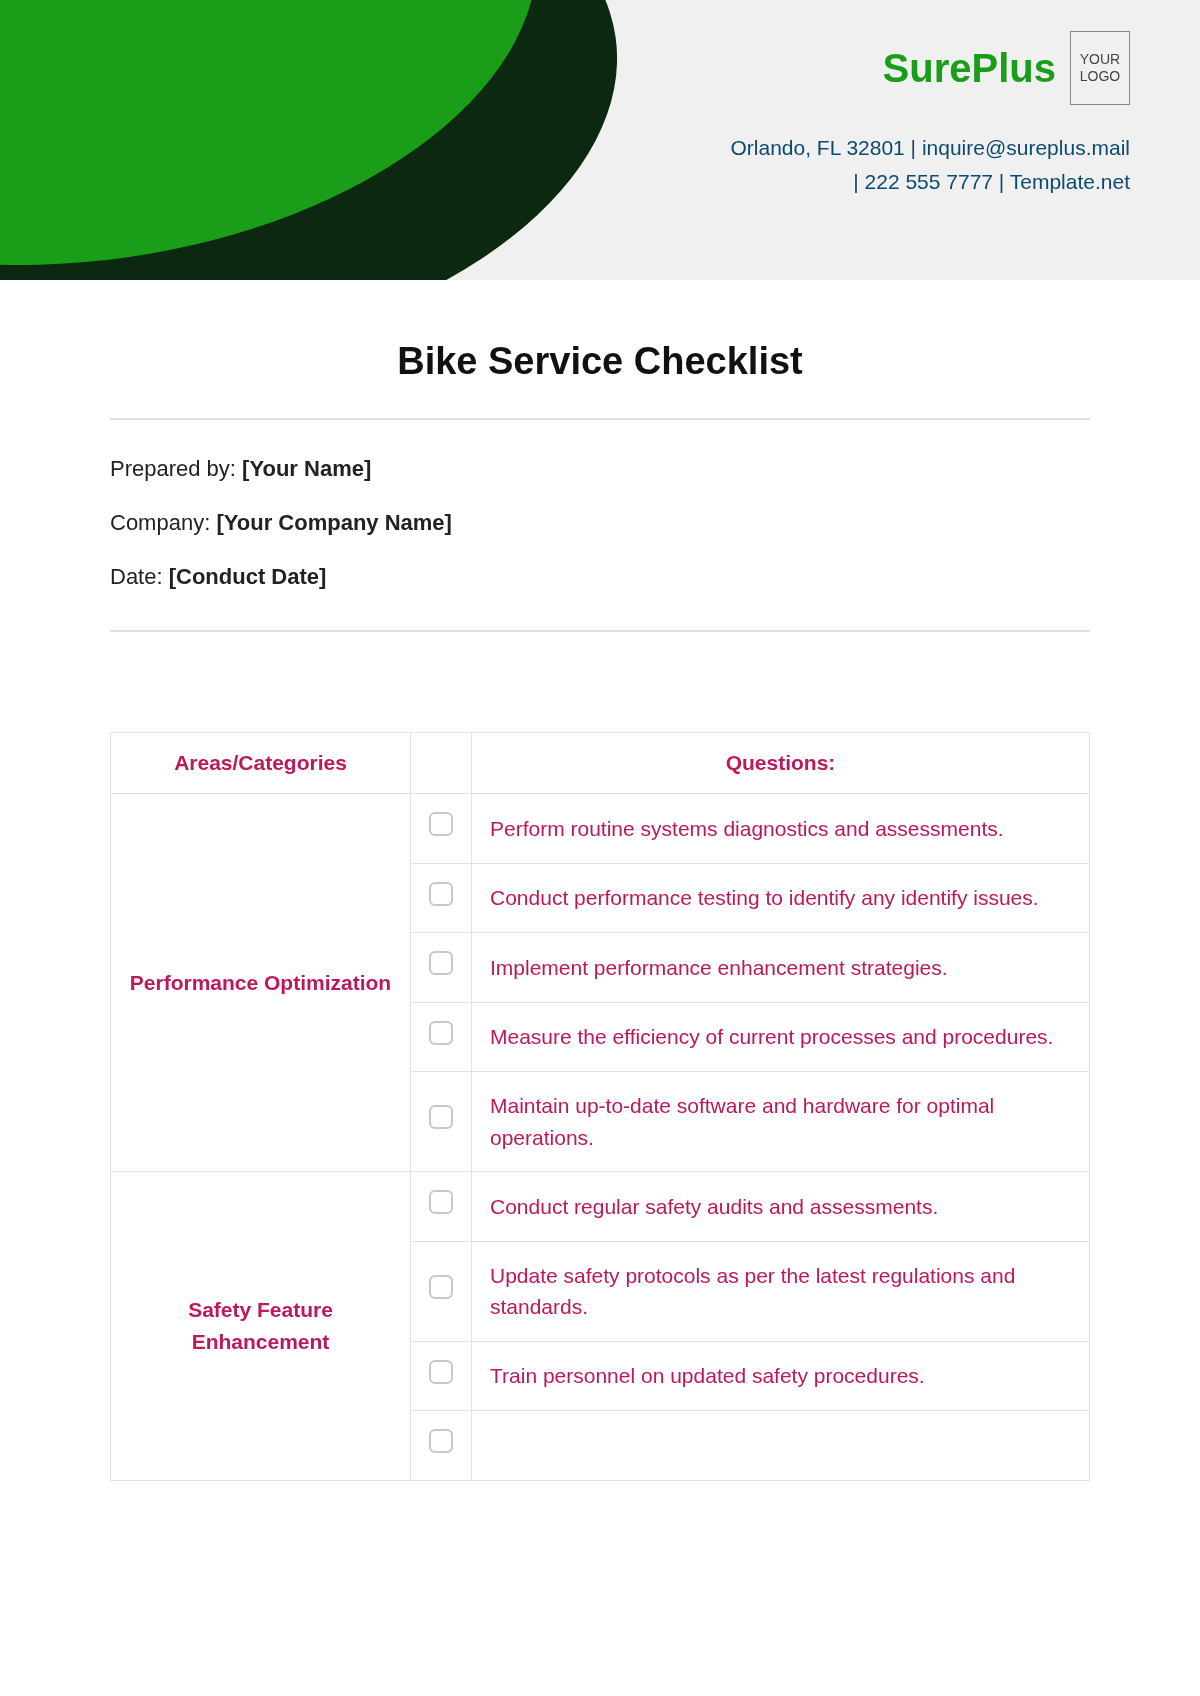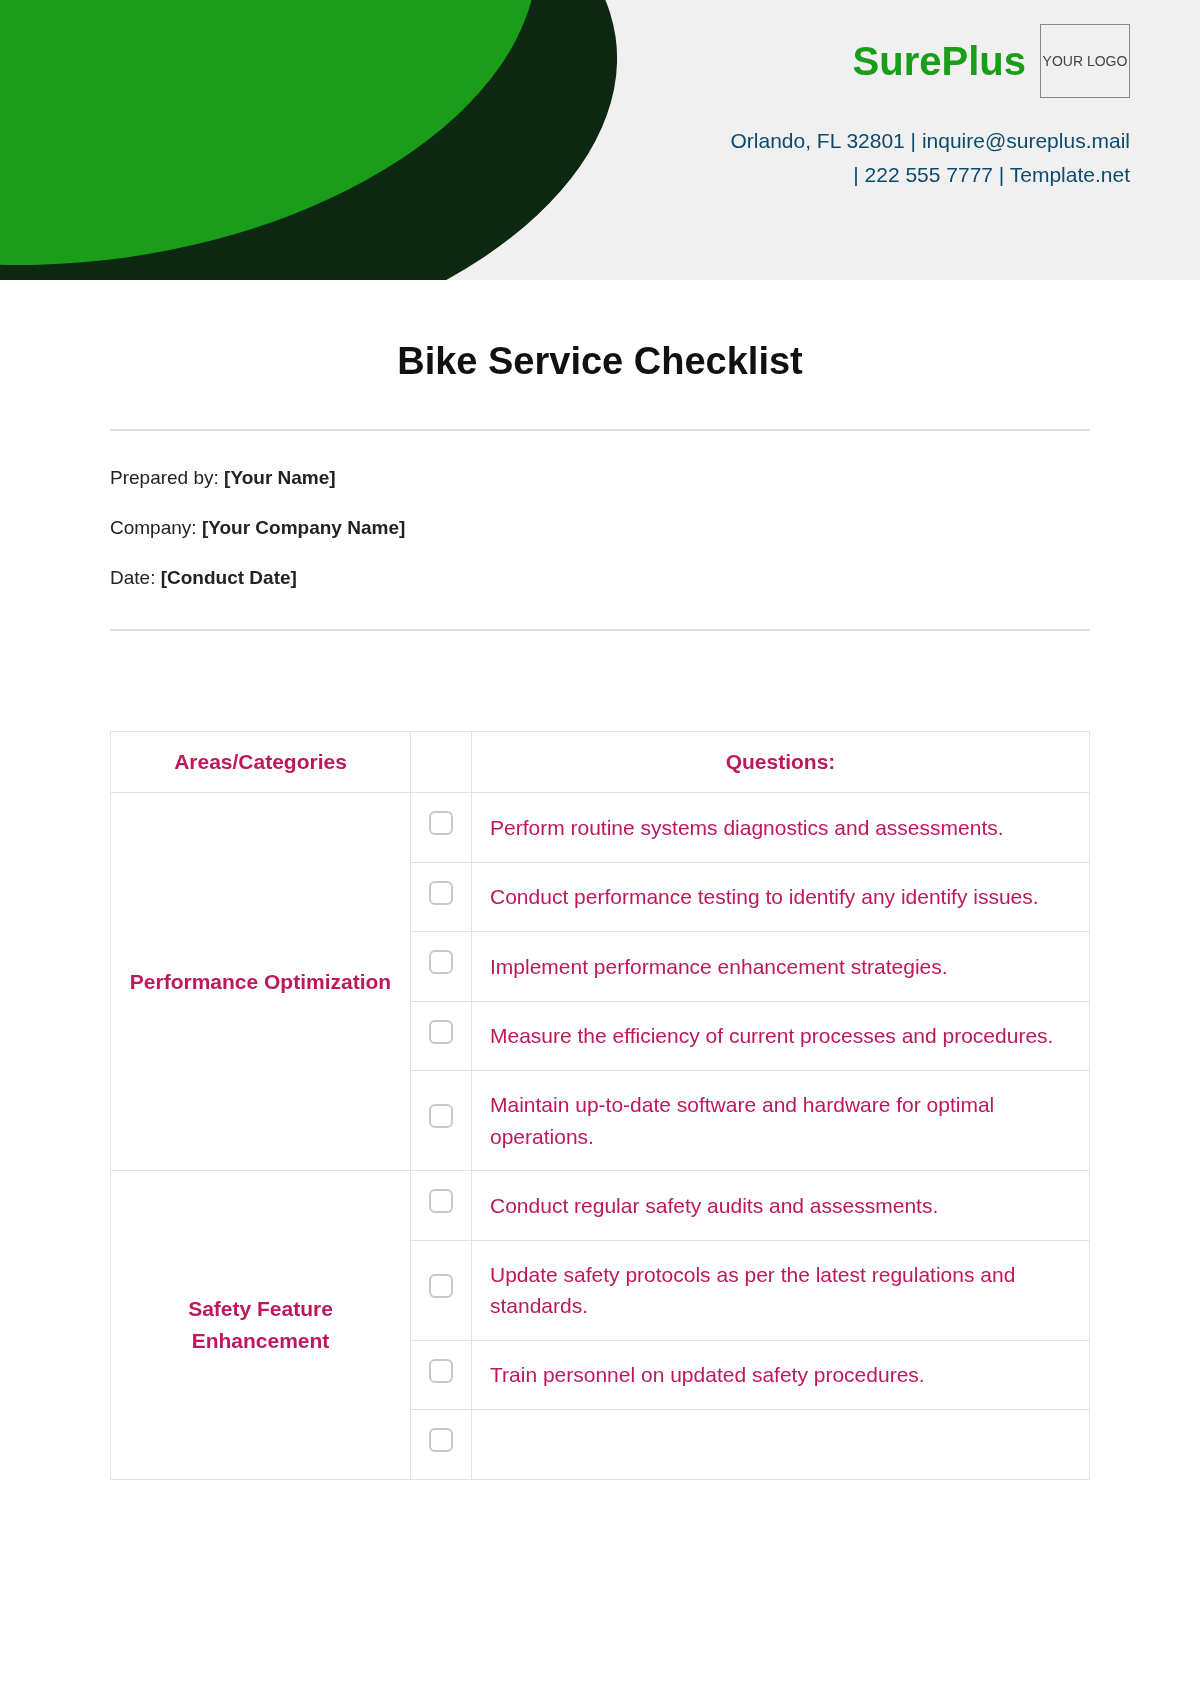--- a/index.html
+++ b/index.html
@@ -33,38 +33,38 @@
     top: -260px;
     left: -360px;
     width: 900px;
     height: 520px;
     background: #1a9e1a;
     border-radius: 50%;
     transform: rotate(-8deg);
   }
   .header-right {
     position: absolute;
-    top: 24px;
+    top: 31px;
     right: 70px;
     text-align: right;
   }
   .brand-row {
     display: flex;
     align-items: center;
     justify-content: flex-end;
     gap: 14px;
     margin-bottom: 26px;
   }
   .brand-name {
     font-size: 40px;
     font-weight: 700;
     color: #1a9e1a;
   }
   .logo-box {
-    width: 90px;
+    width: 60px;
     height: 74px;
     border: 1px solid #888;
     display: flex;
     align-items: center;
     justify-content: center;
     font-size: 14px;
     line-height: 1.2;
     color: #444;
     text-align: center;
     font-weight: 500;
@@ -75,32 +75,32 @@
     line-height: 1.6;
   }
   .content {
     padding: 60px 110px 0;
   }
   .doc-title {
     text-align: center;
     font-size: 38px;
     font-weight: 700;
     color: #111;
-    margin-bottom: 46px;
+    margin-bottom: 35px;
   }
   hr.rule {
     border: none;
     border-top: 2px solid #e0e0e0;
     margin: 0;
   }
   .meta-block {
     padding: 36px 0 40px;
   }
   .meta-row {
-    font-size: 19px;
+    font-size: 22px;
     color: #222;
     margin-bottom: 28px;
   }
   .meta-row:last-child { margin-bottom: 0; }
   .meta-value { font-weight: 700; }
   .table-wrap {
     margin-top: 100px;
   }
   table.checklist {
     width: 100%;

